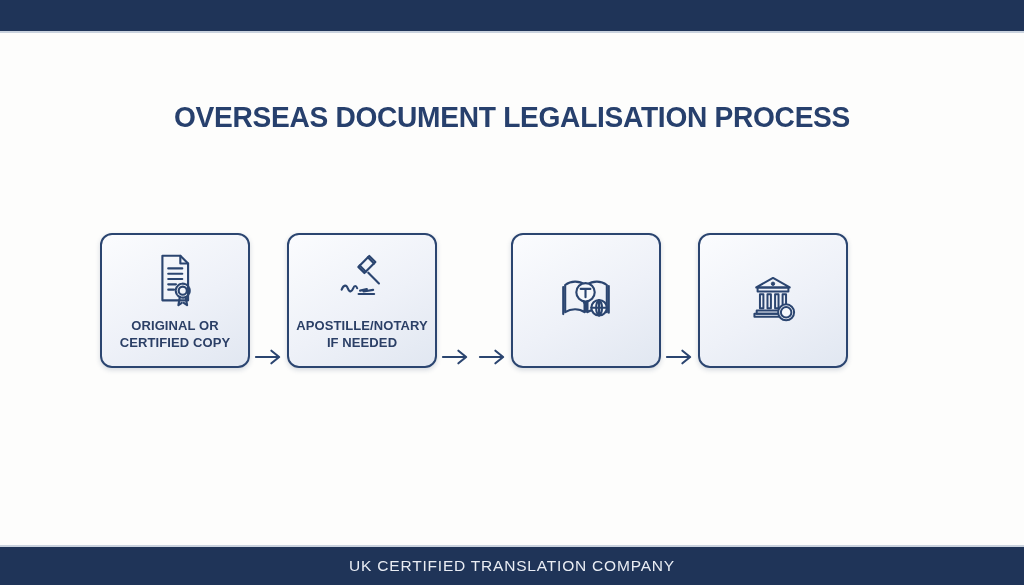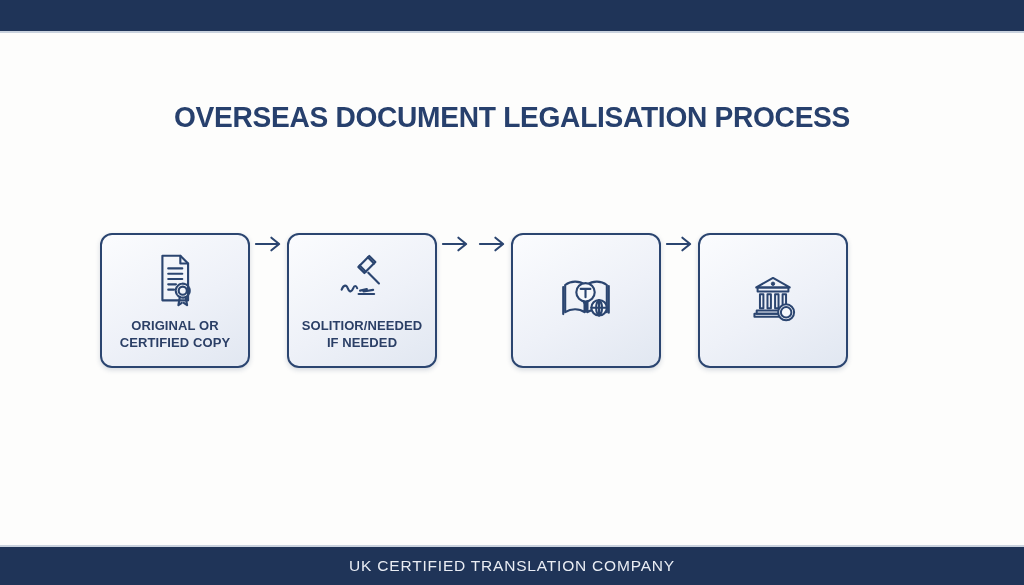--- a/index.html
+++ b/index.html
@@ -25,21 +25,21 @@
   }
   .title {
     position:absolute; top:101px; left:0; width:1024px;
     text-align:center;
     font-size:29px; font-weight:bold; letter-spacing:-0.3px;
     color:#27406d;
     transform:scaleX(0.97);
   }
   .flow {
     position:absolute; top:233px; left:0; width:948px;
-    display:flex; align-items:flex-start; justify-content:center;
+    display:flex; align-items:flex-end; justify-content:center;
   }
   .step-box {
     width:150px; height:135px;
     border:2.5px solid #2b4570; border-radius:12px;
     background:linear-gradient(150deg, #fbfcfe 0%, #eef1f8 55%, #e1e7f1 100%);
     box-shadow:0 2px 5px rgba(30,50,90,0.18);
     display:flex; flex-direction:column; align-items:center; justify-content:center;
     gap:7px; padding:6px 8px;
   }
   .step-icon { flex:0 0 auto; }
@@ -92,21 +92,21 @@
     <span class="step-icon">
       <svg width="62" height="62" viewBox="0 0 64 64">
         <path class="ic" d="M45.8 13.5 L39.5 7.2 L28.2 18.5 L34.5 24.8 Z"></path>
         <path class="ic" d="M44.4 15.0 L38.0 8.6 M36.0 23.4 L29.6 17.0"></path>
         <path class="ic" stroke-width="3.4" d="M38.5 24.5 L49.5 35.5"></path>
         <path class="ic" d="M11 42 C13 36.5 16 36.5 17.5 41 C19 45 21.5 44.5 23 40.5 C24 37.5 26 37.5 27 40.5"></path>
         <path class="ic" d="M30 43 L37 41.3 L33.5 43.8 L43.5 42.2"></path>
         <path class="ic" d="M28.5 46.5 H44.5"></path>
       </svg>
     </span>
-    <span class="step-label">SOLITIOR/NEEDED
+    <span class="step-label">APOSTILLE/NOTARY
 IF NEEDED</span>
   </div>
 
   <div class="arrow-cell">
     <svg width="29" height="22" viewBox="0 0 30 22">
       <path class="ic" stroke-width="2.4" d="M2 11 H25"></path>
       <path class="ic" stroke-width="2.4" d="M18 4.5 L26 11 L18 17.5"></path>
     </svg>
   </div>
 

